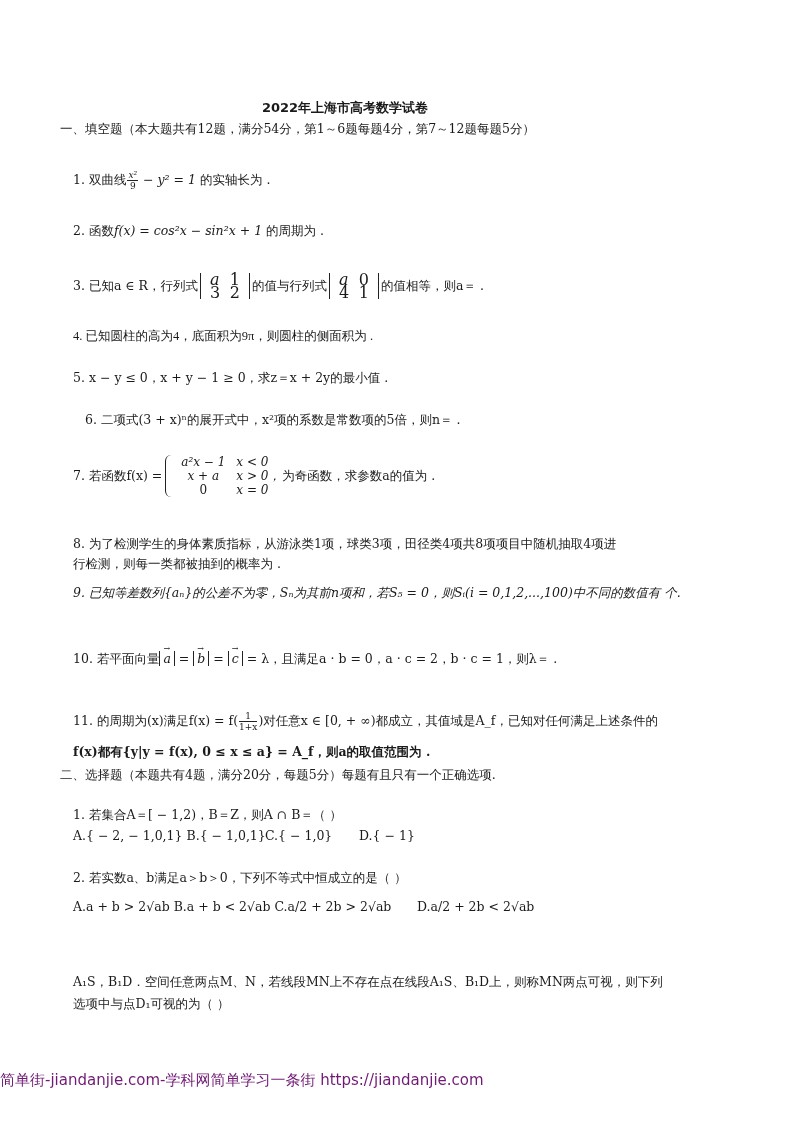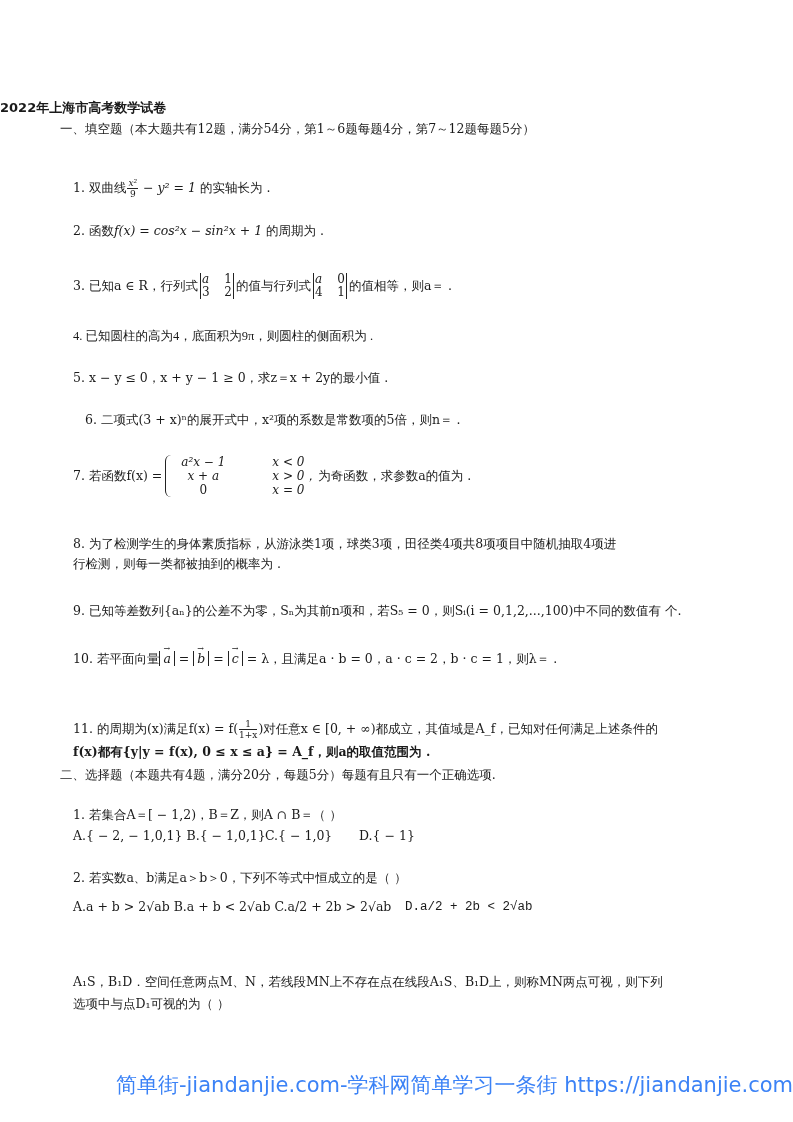--- a/index.html
+++ b/index.html
@@ -1,40 +1,40 @@
 <!DOCTYPE html>
 <html><head>
 <meta charset="utf-8">
 <style>
   html, body { margin: 0; padding: 0; background: #ffffff; }
   body { width: 793px; height: 1122px; position: relative; overflow: hidden;
          font-family: "DejaVu Serif", "Liberation Serif", serif; color: #1a1a1a; }
   .page { position: absolute; left: 0; top: 0; width: 793px; height: 1122px; }
-  .title { position: absolute; top: 99px; left: 0; width: 690px; text-align: left;
+  .title { position: absolute; top: 99px; left: 0; width: 690px; text-align: center;
            font-family: "DejaVu Sans", "Liberation Sans", sans-serif; font-weight: bold; font-size: 13px; }
   .line { position: absolute; left: 73px; font-size: 12.5px; white-space: nowrap; line-height: 18px; }
   .sec { left: 60px; }
   .m { font-style: italic; font-family: "DejaVu Serif", serif; }
-  .frac { display: inline-block; vertical-align: middle; text-align: center; font-size: 9px; line-height: 10px; margin: 8px 1px; }
+  .frac { display: inline-block; vertical-align: middle; text-align: center; font-size: 9px; line-height: 10px; margin: 0 1px; }
   .frac .num { display: block; border-bottom: 1px solid #222; padding: 0 1px; }
   .frac .den { display: block; }
   .det { display: inline-block; vertical-align: middle; border-left: 1.2px solid #222; border-right: 1.2px solid #222;
-         padding: 0 1px; line-height: 13px; font-size: 12px; margin: 0 2px; }
+         padding: 0 9px; line-height: 13px; font-size: 16px; margin: 0 2px; }
   .det span { display: inline-block; width: 18px; }
   .det span.r { text-align: right; width: 12px; }
   .piece { display: inline-block; vertical-align: middle; border-left: 1.5px solid #222; border-radius: 6px 0 0 6px;
            padding-left: 4px; line-height: 14px; font-size: 12px; margin-left: 3px; }
   .piece .row { display: block; white-space: nowrap; }
   .piece .c1 { display: inline-block; width: 66px; text-align: center; }
-  .piece .c2 { display: inline-block; width: 46px; margin-left: 36px; }
+  .piece .c2 { display: inline-block; width: 46px; }
   .vec { position: relative; display: inline-block; font-style: italic; }
   .vec::before { content: "→"; position: absolute; top: -10px; left: 0; font-size: 8px; font-style: normal; }
   .abs { border-left: 1.2px solid #222; border-right: 1.2px solid #222; padding: 0 3px; }
-  .footer { position: absolute; top: 1071px; left: 0; width: 793px; text-align: right;
-            font-family: "DejaVu Sans", "Liberation Sans", sans-serif; font-size: 21px; color: #3b82f6; }
+  .footer { position: absolute; top: 1071px; left: 0; width: 793px; text-align: left;
+            font-family: "DejaVu Sans", "Liberation Sans", sans-serif; font-size: 15px; color: #701a75; }
 </style>
 </head>
 <body>
 
 <div class="page">
 
   <div class="title">2022年上海市高考数学试卷</div>
 
   <div class="line sec" style="top:120px;text-align:right;">一、填空题（本大题共有12题，满分54分，第1～6题每题4分，第7～12题每题5分）</div>
 
@@ -77,21 +77,21 @@
       <span class="row"><span class="c1">0</span><span class="c2 m">x = 0</span></span>
     </span><span>为奇函数，求参数a的值为 .</span>
   </div>
 
   <div class="line" style="top:535px;">
     <span>8.</span>
     <span>为了检测学生的身体素质指标，从游泳类1项，球类3项，田径类4项共8项项目中随机抽取4项进</span>
   </div>
   <div class="line" style="top:555px;">行检测，则每一类都被抽到的概率为 .</div>
 
-  <div class="line" style="top:602px;">
+  <div class="line" style="top:584px;font-style:italic;">
     <span>9.</span>
     <span>已知等差数列{aₙ}的公差不为零，Sₙ为其前n项和，若S₅ = 0，则Sᵢ(i = 0,1,2,...,100)中不同的数值有 个.</span>
   </div>
 
   <div class="line" style="top:650px;">
     <span>10.</span>
     <span>若平面向量</span><span class="abs"><span class="vec">a</span></span> = <span class="abs"><span class="vec">b</span></span> = <span class="abs"><span class="vec">c</span></span>
     <span>= λ，且满足a · b = 0，a · c = 2，b · c = 1，则λ＝ .</span>
   </div>
 
@@ -115,20 +115,20 @@
   </div>
 
   <div class="line" style="top:869px;">
     <span>2.</span>
     <span>若实数a、b满足a＞b＞0，下列不等式中恒成立的是（ ）</span>
   </div>
   <div class="line" style="top:898px;">
     <span>A.a + b &gt; 2√ab</span>
     <span>B.a + b &lt; 2√ab</span>
     <span>C.a/2 + 2b &gt; 2√ab</span>
-    <span style="position:absolute; left:332px;font-family:Liberation Mono, monospace;">D.a/2 + 2b &lt; 2√ab</span>
+    <span style="position:absolute; left:344px;">D.a/2 + 2b &lt; 2√ab</span>
   </div>
 
   <div class="line" style="top:973px;">A₁S，B₁D．空间任意两点M、N，若线段MN上不存在点在线段A₁S、B₁D上，则称MN两点可视，则下列</div>
   <div class="line" style="top:995px;">选项中与点D₁可视的为（ ）</div>
 
   <div class="footer">简单街-jiandanjie.com-学科网简单学习一条街 https://jiandanjie.com</div>
 </div>
 
 </body></html>

